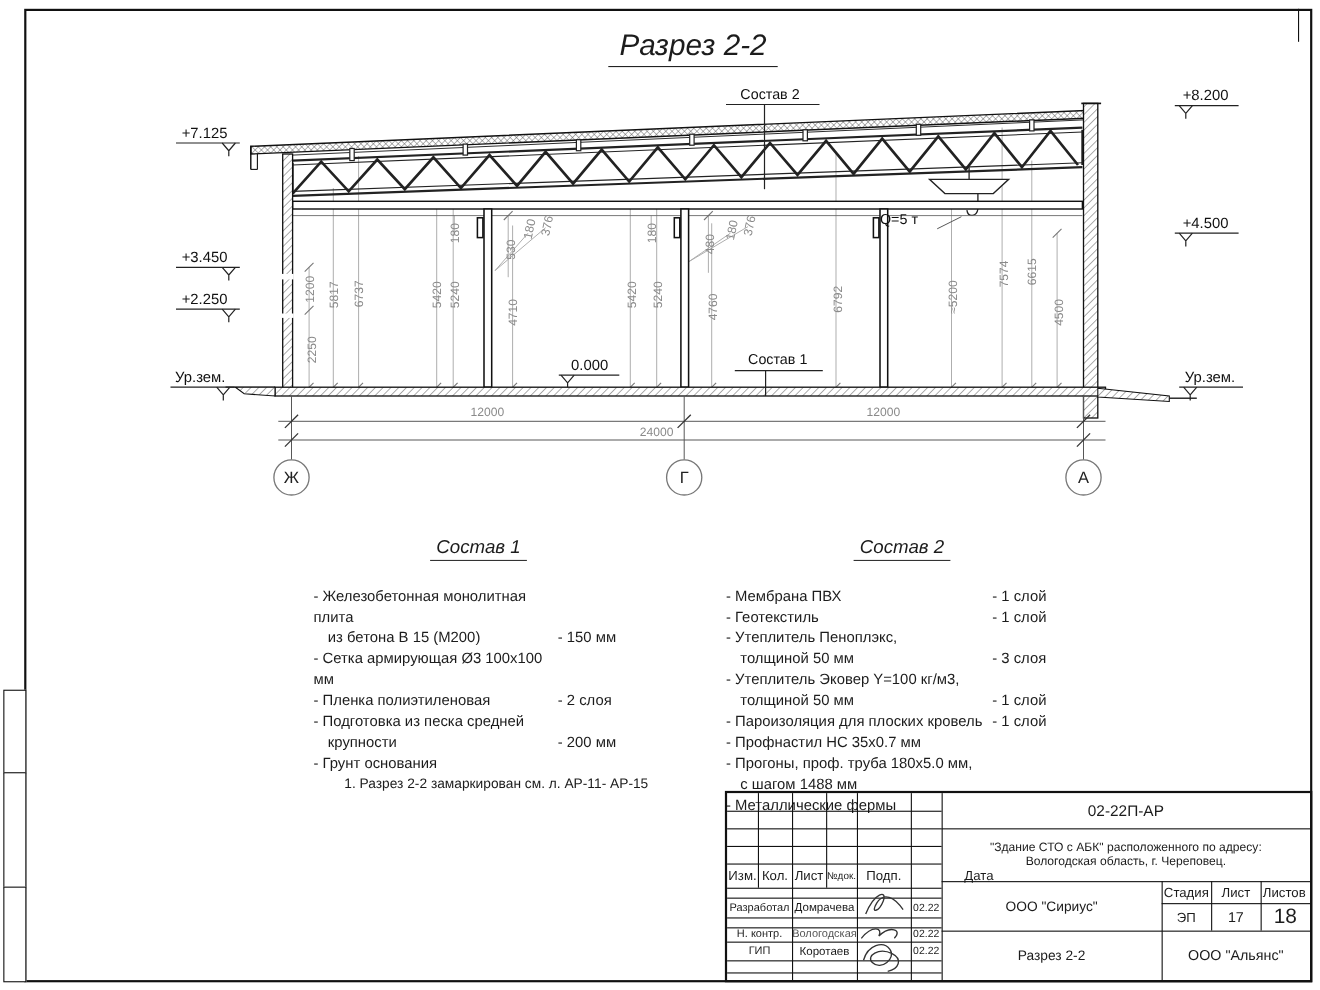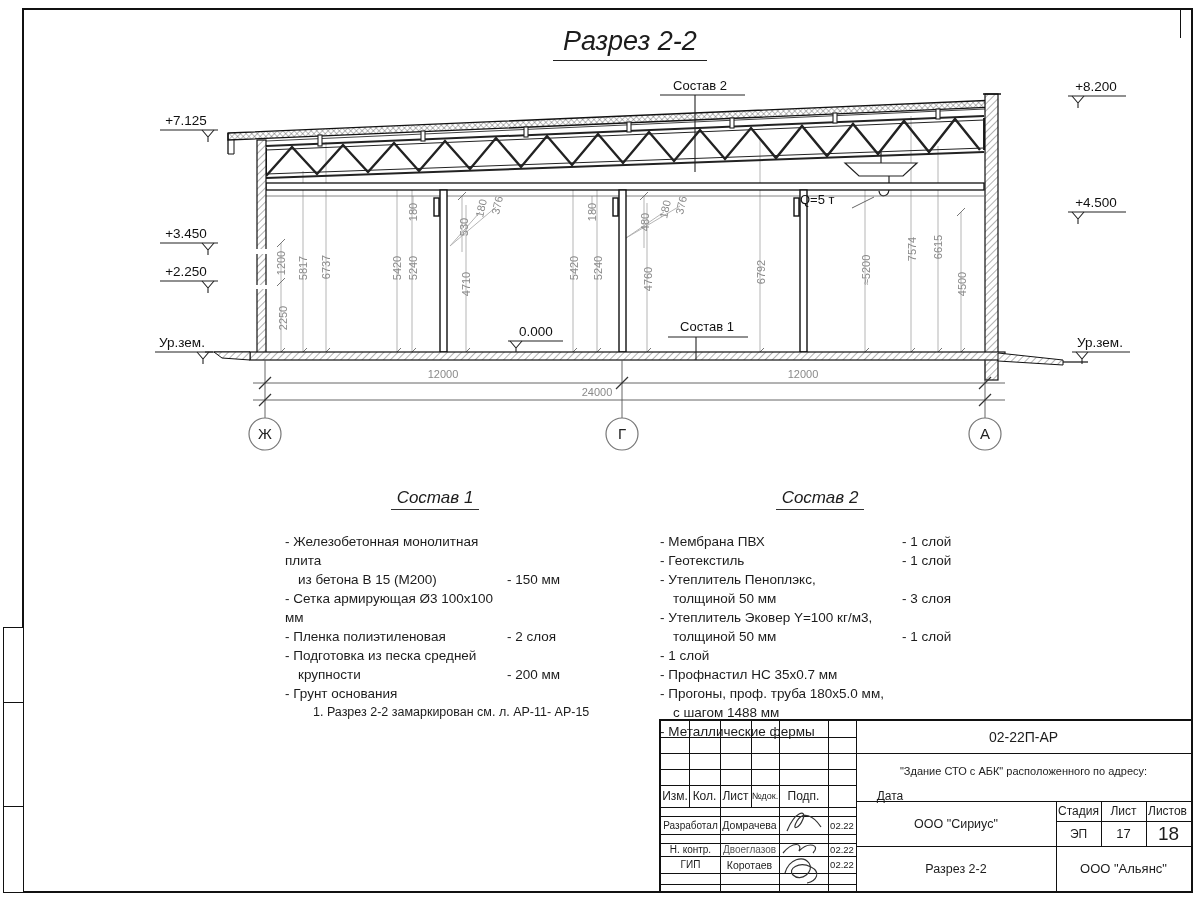--- a/index.html
+++ b/index.html
@@ -326,20 +326,23 @@
       <div class="s-val">- 3 слоя</div>
       </div>
     <div class="s-row">
       <div class="s-left">
           <div>- Утеплитель Эковер Y=100 кг/м3,</div>
           <div class="s-l2">толщиной 50 мм</div>
         </div>
       <div class="s-val">- 1 слой</div>
       </div>
     <div class="s-row">
+      <div class="s-left">
+          <div>- Пароизоляция для плоских кровель</div>
+        </div>
         <div class="s-val">- 1 слой</div>
       </div>
     <div class="s-row">
       <div class="s-left">
           <div>- Профнастил НС 35х0.7 мм</div>
         </div>
         <div class="s-val"></div>
       </div>
     <div class="s-row">
       <div class="s-left">
@@ -389,35 +392,36 @@
     <div class="tb-cell" style="left:28px;top:64px;width:31px;height:22px;font-size:12px;">Кол.</div>
     <div class="tb-cell" style="left:59px;top:64px;width:31px;height:22px;font-size:12px;">Лист</div>
     <div class="tb-cell" style="left:90px;top:64px;width:28px;height:22px;font-size:9px;">№док.</div>
     <div class="tb-cell" style="left:118px;top:64px;width:49px;height:22px;font-size:12px;">Подп.</div>
     <div class="tb-cell" style="left:167px;top:64px;width:28px;height:22px;font-size:12px;margin-left:48px;">Дата</div>
 
     <div class="tb-cell" style="left:0;top:95px;width:59px;height:18px;font-size:10px;">Разработал</div>
     <div class="tb-cell" style="left:59px;top:95px;width:59px;height:18px;font-size:10.5px;">Домрачева</div>
     <div class="tb-cell" style="left:167px;top:95px;width:28px;height:18px;font-size:9.5px;">02.22</div>
     <div class="tb-cell" style="left:0;top:122px;width:59px;height:13px;font-size:10px;">Н. контр.</div>
-    <div class="tb-cell" style="left:59px;top:122px;width:59px;height:13px;font-size:10px;color:#555;">Двоеглазов</div>
+    <div class="tb-cell" style="left:59px;top:122px;width:59px;height:13px;font-size:10px;color:#555;">Вологодская</div>
     <div class="tb-cell" style="left:167px;top:122px;width:28px;height:13px;font-size:9.5px;">02.22</div>
     <div class="tb-cell" style="left:0;top:135px;width:59px;height:17px;font-size:10px;">ГИП</div>
     <div class="tb-cell" style="left:59px;top:135px;width:59px;height:17px;font-size:10.5px;">Коротаев</div>
     <div class="tb-cell" style="left:167px;top:135px;width:28px;height:17px;font-size:9.5px;">02.22</div>
 
     <svg class="sig" style="left:120px;top:86px;" width="46" height="30">
       <path d="M6,24 C14,4 26,2 22,12 C18,22 10,24 16,14 C22,4 32,8 40,20" fill="none" stroke="#333" stroke-width="1.2"></path>
     </svg>
     <svg class="sig" style="left:118px;top:118px;" width="50" height="48">
       <path d="M4,14 C14,2 24,4 20,12 C30,2 42,6 34,14 M6,34 C10,20 24,16 30,24 C36,32 22,44 14,36 C8,30 20,22 32,28 C42,33 38,42 28,44" fill="none" stroke="#333" stroke-width="1.2"></path>
     </svg>
 
     <div class="tb-cell" style="left:195px;top:0;width:335px;height:32px;font-size:14px;">02-22П-АР</div>
     <div class="tb-cell" style="left:195px;top:32px;width:335px;height:24px;font-size:11px;align-items:flex-end;">"Здание СТО с АБК" расположенного по адресу:</div>
+    <div class="tb-cell" style="left:195px;top:56px;width:335px;height:18px;font-size:11px;align-items:flex-start;">Вологодская область, г. Череповец.</div>
     <div class="tb-cell" style="left:195px;top:80px;width:200px;height:45px;font-size:12.5px;">ООО "Сириус"</div>
     <div class="tb-cell" style="left:195px;top:125px;width:200px;height:45px;font-size:12.5px;">Разрез 2-2</div>
     <div class="tb-cell" style="left:395px;top:80px;width:45px;height:20px;font-size:12px;">Стадия</div>
     <div class="tb-cell" style="left:440px;top:80px;width:45px;height:20px;font-size:12px;">Лист</div>
     <div class="tb-cell" style="left:485px;top:80px;width:45px;height:20px;font-size:12px;justify-content:flex-start;padding-left:2px;">Листов</div>
     <div class="tb-cell" style="left:395px;top:100px;width:45px;height:25px;font-size:12px;">ЭП</div>
     <div class="tb-cell" style="left:440px;top:100px;width:45px;height:25px;font-size:13px;">17</div>
     <div class="tb-cell" style="left:485px;top:100px;width:45px;height:25px;font-size:19px;">18</div>
     <div class="tb-cell" style="left:395px;top:125px;width:135px;height:45px;font-size:13px;">ООО "Альянс"</div>
   </div>

